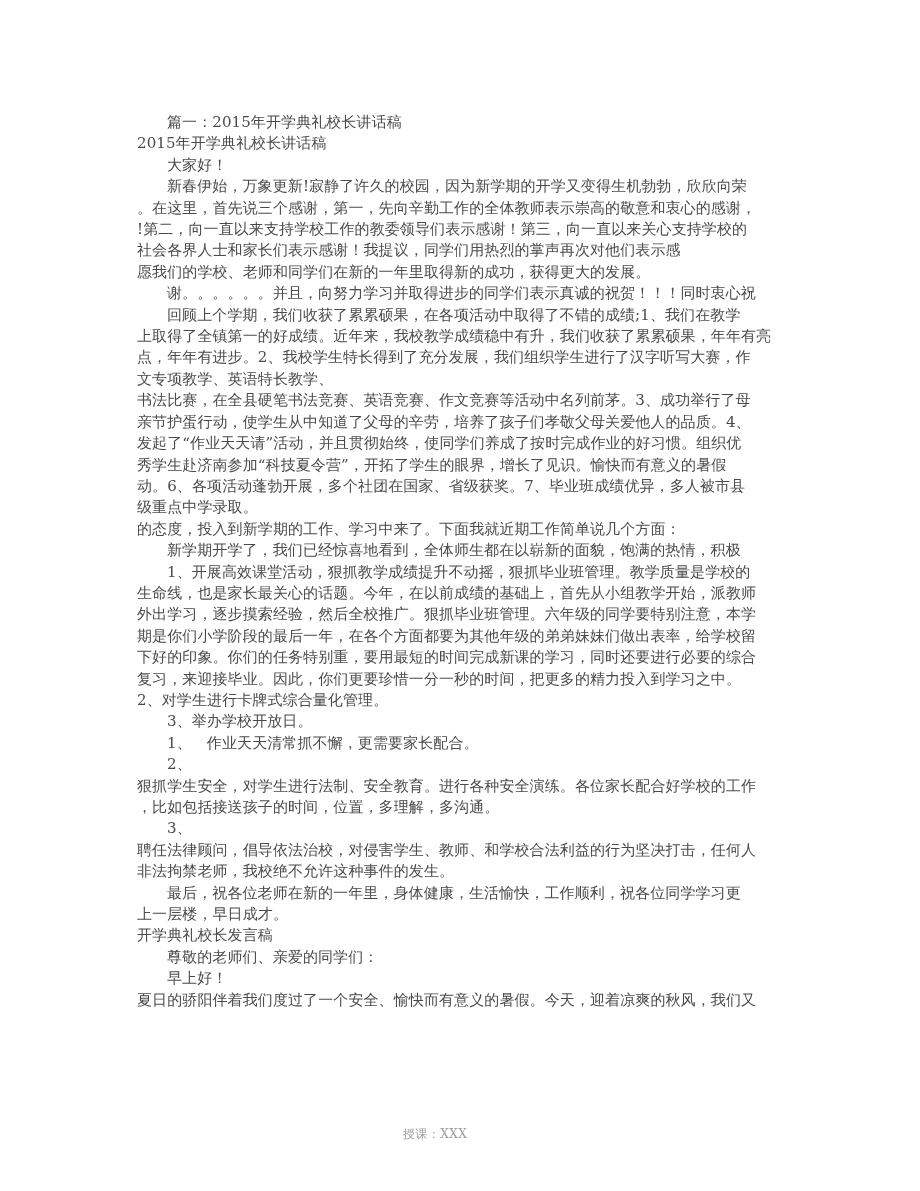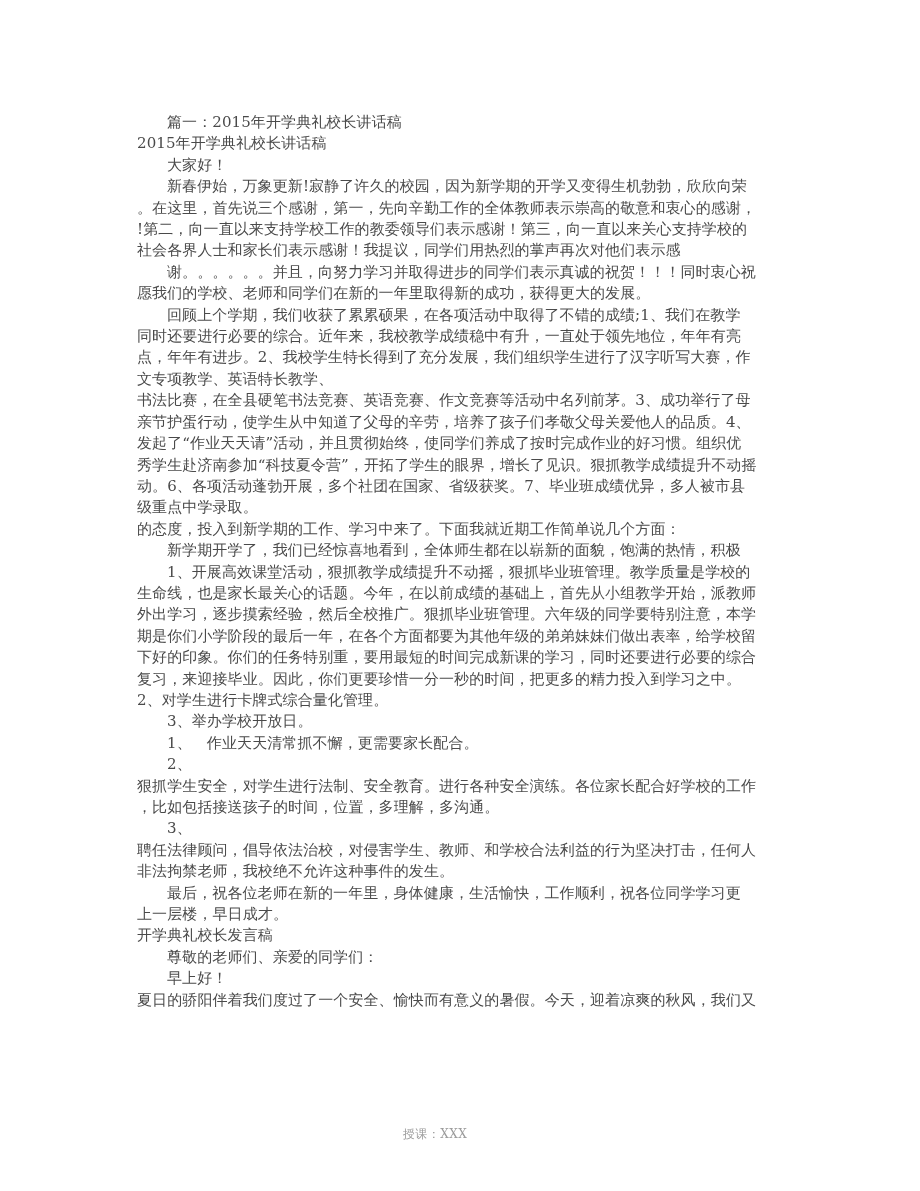--- a/index.html
+++ b/index.html
@@ -54,30 +54,30 @@
 
 <div class="page">
   <div class="content">
     <p class="line indent">篇一：2015年开学典礼校长讲话稿</p>
     <p class="line">2015年开学典礼校长讲话稿</p>
     <p class="line indent">大家好！</p>
     <p class="line indent">新春伊始，万象更新!寂静了许久的校园，因为新学期的开学又变得生机勃勃，欣欣向荣</p>
     <p class="line">。在这里，首先说三个感谢，第一，先向辛勤工作的全体教师表示崇高的敬意和衷心的感谢，</p>
     <p class="line">!第二，向一直以来支持学校工作的教委领导们表示感谢！第三，向一直以来关心支持学校的</p>
     <p class="line">社会各界人士和家长们表示感谢！我提议，同学们用热烈的掌声再次对他们表示感</p>
+    <p class="line">愿我们的学校、老师和同学们在新的一年里取得新的成功，获得更大的发展。</p>
     <p class="line indent">谢。。。。。。并且，向努力学习并取得进步的同学们表示真诚的祝贺！！！同时衷心祝</p>
-    <p class="line">愿我们的学校、老师和同学们在新的一年里取得新的成功，获得更大的发展。</p>
     <p class="line indent">回顾上个学期，我们收获了累累硕果，在各项活动中取得了不错的成绩;1、我们在教学</p>
-    <p class="line">同时还要进行必要的综合。近年来，我校教学成绩稳中有升，一直处于领先地位，年年有亮</p>
+    <p class="line">上取得了全镇第一的好成绩。近年来，我校教学成绩稳中有升，我们收获了累累硕果，年年有亮</p>
     <p class="line">点，年年有进步。2、我校学生特长得到了充分发展，我们组织学生进行了汉字听写大赛，作</p>
     <p class="line">文专项教学、英语特长教学、</p>
     <p class="line">书法比赛，在全县硬笔书法竞赛、英语竞赛、作文竞赛等活动中名列前茅。3、成功举行了母</p>
     <p class="line">亲节护蛋行动，使学生从中知道了父母的辛劳，培养了孩子们孝敬父母关爱他人的品质。4、</p>
     <p class="line">发起了“作业天天请”活动，并且贯彻始终，使同学们养成了按时完成作业的好习惯。组织优</p>
-    <p class="line">秀学生赴济南参加“科技夏令营”，开拓了学生的眼界，增长了见识。狠抓教学成绩提升不动摇</p>
+    <p class="line">秀学生赴济南参加“科技夏令营”，开拓了学生的眼界，增长了见识。愉快而有意义的暑假</p>
     <p class="line">动。6、各项活动蓬勃开展，多个社团在国家、省级获奖。7、毕业班成绩优异，多人被市县</p>
     <p class="line">级重点中学录取。</p>
     <p class="line">的态度，投入到新学期的工作、学习中来了。下面我就近期工作简单说几个方面：</p>
     <p class="line indent">新学期开学了，我们已经惊喜地看到，全体师生都在以崭新的面貌，饱满的热情，积极</p>
     <p class="line indent">1、开展高效课堂活动，狠抓教学成绩提升不动摇，狠抓毕业班管理。教学质量是学校的</p>
     <p class="line">生命线，也是家长最关心的话题。今年，在以前成绩的基础上，首先从小组教学开始，派教师</p>
     <p class="line">外出学习，逐步摸索经验，然后全校推广。狠抓毕业班管理。六年级的同学要特别注意，本学</p>
     <p class="line">期是你们小学阶段的最后一年，在各个方面都要为其他年级的弟弟妹妹们做出表率，给学校留</p>
     <p class="line">下好的印象。你们的任务特别重，要用最短的时间完成新课的学习，同时还要进行必要的综合</p>
     <p class="line">复习，来迎接毕业。因此，你们更要珍惜一分一秒的时间，把更多的精力投入到学习之中。</p>

